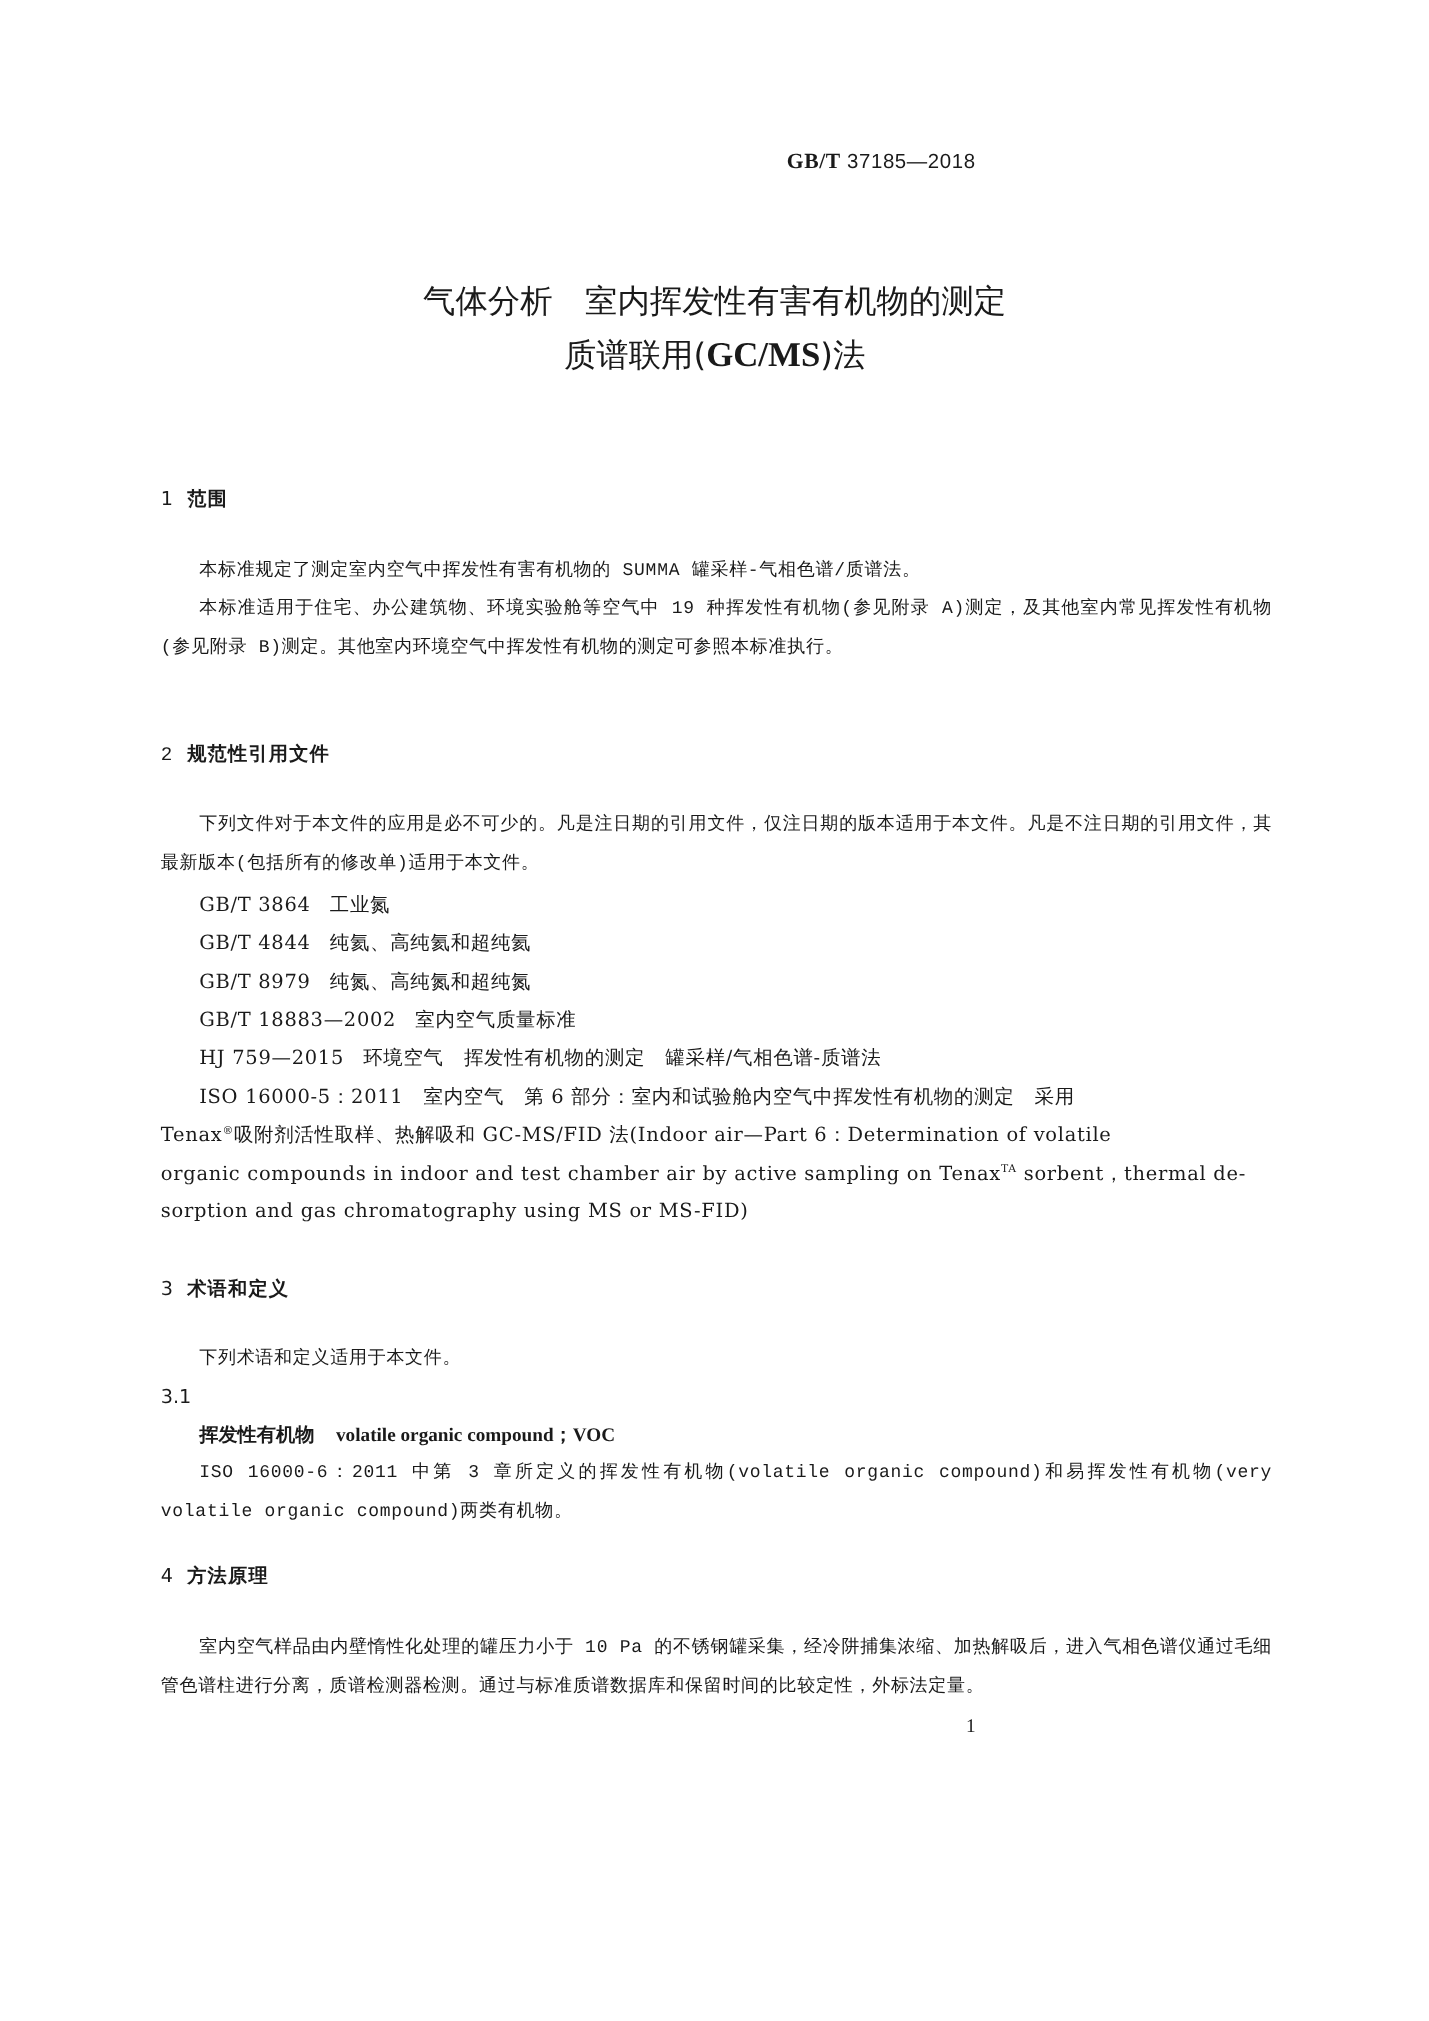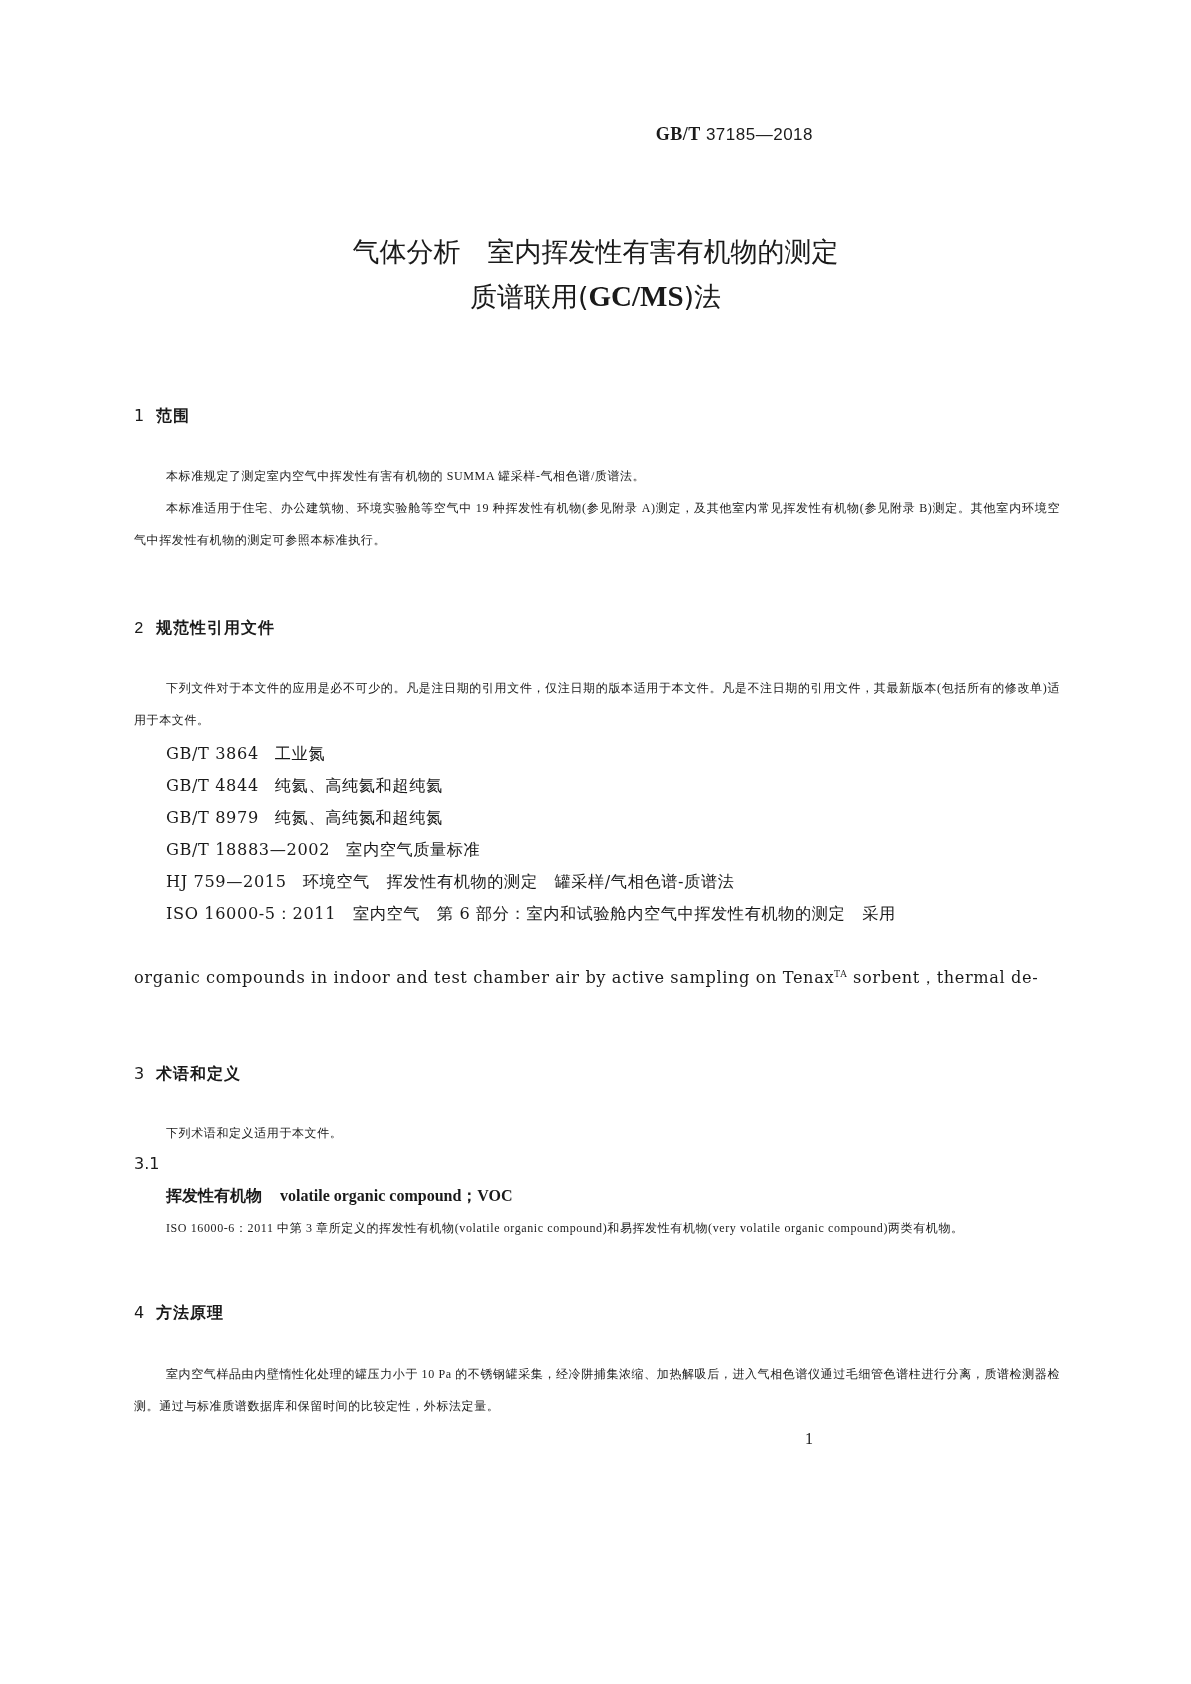--- a/index.html
+++ b/index.html
@@ -61,22 +61,22 @@
     }
     .section-heading .num {
       display: inline-block;
       width: 22px;
       font-weight: normal;
     }
     .para {
       position: absolute;
       left: 134px;
       width: 926px;
-      font-family: Liberation Serif, serif;
-      font-size: 12px;
+      font-family: Liberation Mono, monospace;
+      font-size: 15px;
       line-height: 32px;
       text-align: justify;
       text-indent: 32px;
       letter-spacing: 0.6px;
     }
     .ref-line {
       position: absolute;
       left: 166px;
       font-family: "DejaVu Serif", serif;
       font-size: 16.2px;
@@ -151,23 +151,27 @@
     <span class="code">GB/T 8979</span><span>纯氮、高纯氮和超纯氮</span>
   </div>
   <div class="ref-line" style="top:839px;">
     <span class="code">GB/T 18883—2002</span><span>室内空气质量标准</span>
   </div>
   <div class="ref-line" style="top:871px;">
     <span class="code">HJ 759—2015</span><span>环境空气　挥发性有机物的测定　罐采样/气相色谱-质谱法</span>
   </div>
 
   <div class="ref-line" style="top:903px;">ISO 16000-5：2011　室内空气　第 6 部分：室内和试验舱内空气中挥发性有机物的测定　采用</div>
+  <div class="ref-line" style="top:935px; left:134px;">
+    <span>Tenax</span><sup>®</sup><span>吸附剂活性取样、热解吸和 GC-MS/FID 法(Indoor air—Part 6：Determination of volatile</span>
+  </div>
   <div class="ref-line" style="top:967px; left:134px;">
     <span>organic compounds in indoor and test chamber air by active sampling on Tenax</span><sup>TA</sup><span> sorbent，thermal de-</span>
   </div>
+  <div class="ref-line" style="top:999px; left:134px;">sorption and gas chromatography using MS or MS-FID)</div>
 
   <div class="section-heading" style="top:1064px;">
     <span class="num">3</span><span>术语和定义</span>
   </div>
   <div class="para" style="top:1117px;">下列术语和定义适用于本文件。</div>
   <div class="sub-num" style="top:1154px;">3.1</div>
   <div class="term-line" style="top:1186px;">
     <span>挥发性有机物</span><span class="en">volatile organic compound；VOC</span>
   </div>
   <div class="para" style="top:1212px;">ISO 16000-6：2011 中第 3 章所定义的挥发性有机物(volatile organic compound)和易挥发性有机物(very volatile organic compound)两类有机物。</div>

